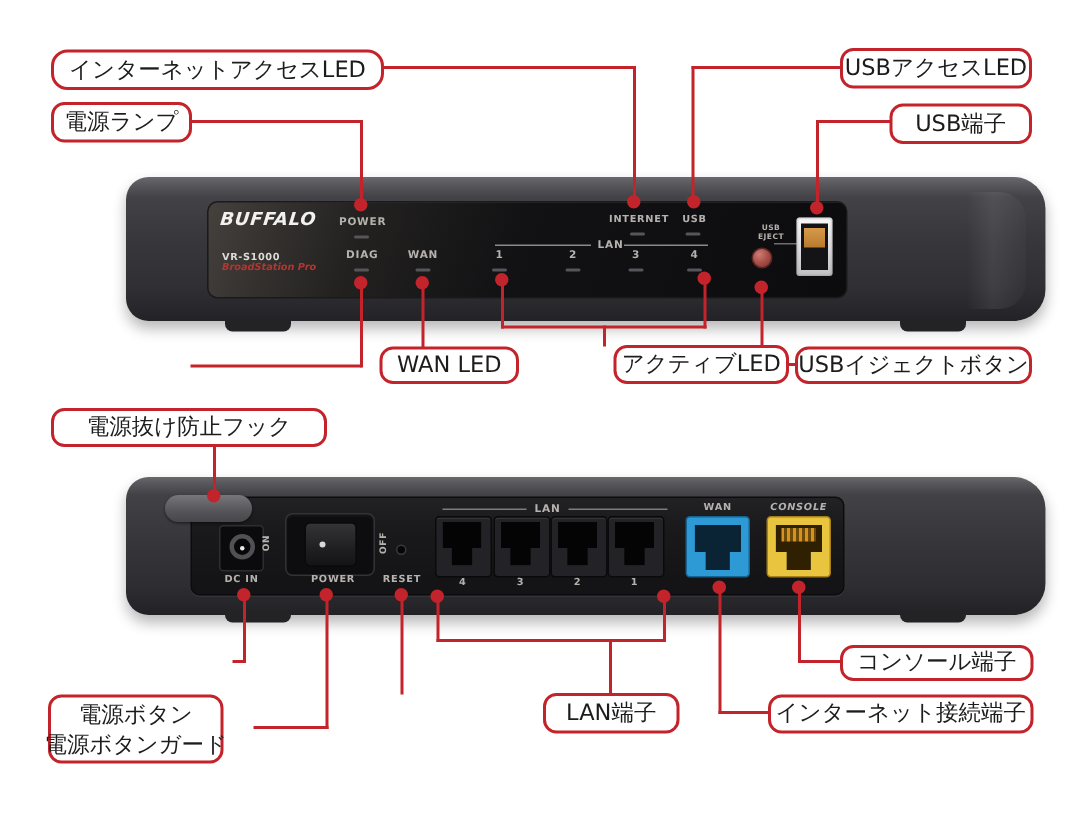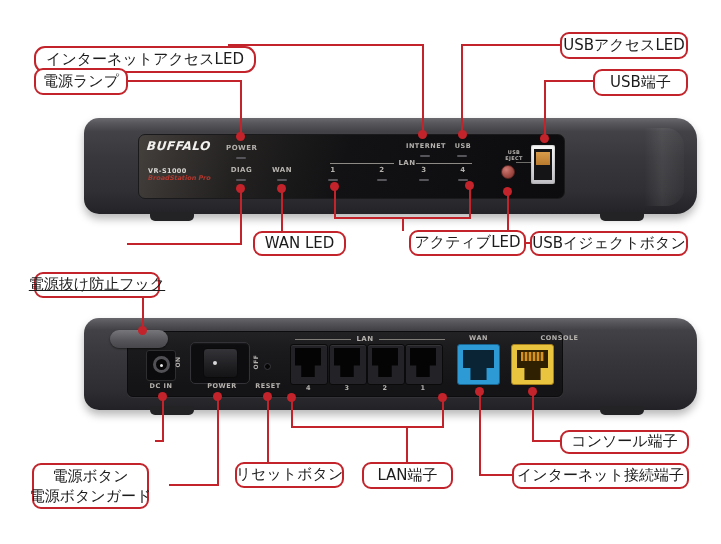--- a/index.html
+++ b/index.html
@@ -110,21 +110,21 @@
   <div class="jack" style="left:405px;top:344px;"></div>
   <div class="jack-open" style="left:410px;top:348px;width:26px;height:29px;"></div>
   <div class="devtext" style="left:299px;top:384px;width:19px;font-size:6.5px;">4</div>
   <div class="devtext" style="left:338px;top:384px;width:18px;font-size:6.5px;">3</div>
   <div class="devtext" style="left:376px;top:384px;width:18px;font-size:6.5px;">2</div>
   <div class="devtext" style="left:414px;top:384px;width:18px;font-size:6.5px;">1</div>
 
   <div class="devtext" style="left:457px;top:334px;width:43px;font-size:6.5px;">WAN</div>
   <div class="abs" style="left:457px;top:344px;width:43px;height:41px;background:#2d9ad5;border:1px solid #16638f;border-radius:3px;"></div>
   <div class="jack-open" style="left:463px;top:350px;width:31px;height:30px;background:#0b2435;"></div>
-  <div class="devtext" style="left:532px;top:334px;width:55px;font-size:6.5px;">CONSOLE</div>
+  <div class="devtext" style="left:505px;top:334px;width:55px;font-size:6.5px;font-style:italic;">CONSOLE</div>
   <div class="abs" style="left:511px;top:344px;width:43px;height:41px;background:#e9c53f;border:1px solid #a5801c;border-radius:3px;"></div>
   <div class="jack-open" style="left:517px;top:350px;width:31px;height:30px;background:#2f2002;"></div>
   <div class="abs" style="left:521px;top:352px;width:23px;height:9px;background:repeating-linear-gradient(90deg,#d8901f 0 2px,#6b4a08 2px 4px);"></div>
 
   <div class="cl" style="left:228px;top:44px;width:196px;height:2px;"></div>
   <div class="cl" style="left:422px;top:44px;width:2px;height:92px;"></div>
   <div class="cdot" style="left:418px;top:130px;"></div>
 
   <div class="cl" style="left:126px;top:80px;width:116px;height:2px;"></div>
   <div class="cl" style="left:240px;top:80px;width:2px;height:57px;"></div>
@@ -178,30 +178,29 @@
   <div class="cdot" style="left:438px;top:393px;"></div>
 
   <div class="cl" style="left:479px;top:390px;width:2px;height:86px;"></div>
   <div class="cl" style="left:479px;top:474px;width:35px;height:2px;"></div>
   <div class="cdot" style="left:475px;top:387px;"></div>
 
   <div class="cl" style="left:532px;top:390px;width:2px;height:52px;"></div>
   <div class="cl" style="left:532px;top:440px;width:30px;height:2px;"></div>
   <div class="cdot" style="left:528px;top:387px;"></div>
 
-  <div class="cbox" style="left:34px;top:46px;width:222px;height:27px;border-radius:11px;">インターネットアクセスLED</div>
+  <div class="cbox" style="left:34px;top:33px;width:222px;height:27px;border-radius:11px;">インターネットアクセスLED</div>
   <div class="cbox" style="left:560px;top:32px;width:128px;height:27px;">USBアクセスLED</div>
   <div class="cbox" style="left:34px;top:68px;width:94px;height:27px;">電源ランプ</div>
   <div class="cbox" style="left:593px;top:69px;width:95px;height:27px;">USB端子</div>
   <div class="cbox" style="left:253px;top:231px;width:93px;height:25px;">WAN LED</div>
   <div class="cbox" style="left:377px;top:230px;width:117px;height:26px;margin-left:32px;">アクティブLED</div>
   <div class="cbox" style="left:530px;top:231px;width:158px;height:25px;">USBイジェクトボタン</div>
-  <div class="cbox" style="left:34px;top:272px;width:126px;height:26px;text-decoration:underline;">電源抜け防止フック</div>
+  <div class="cbox" style="left:34px;top:272px;width:184px;height:26px;">電源抜け防止フック</div>
   <div class="cbox two" style="left:32px;top:463px;width:117px;height:46px;">
     <span>電源ボタン</span>
     <span>電源ボタンガード</span>
   </div>
-  <div class="cbox" style="left:235px;top:462px;width:109px;height:26px;">リセットボタン</div>
   <div class="cbox" style="left:362px;top:462px;width:91px;height:27px;">LAN端子</div>
   <div class="cbox" style="left:560px;top:430px;width:129px;height:24px;">コンソール端子</div>
   <div class="cbox" style="left:512px;top:463px;width:177px;height:26px;">インターネット接続端子</div>
 
 </div>
 
 </body></html>

